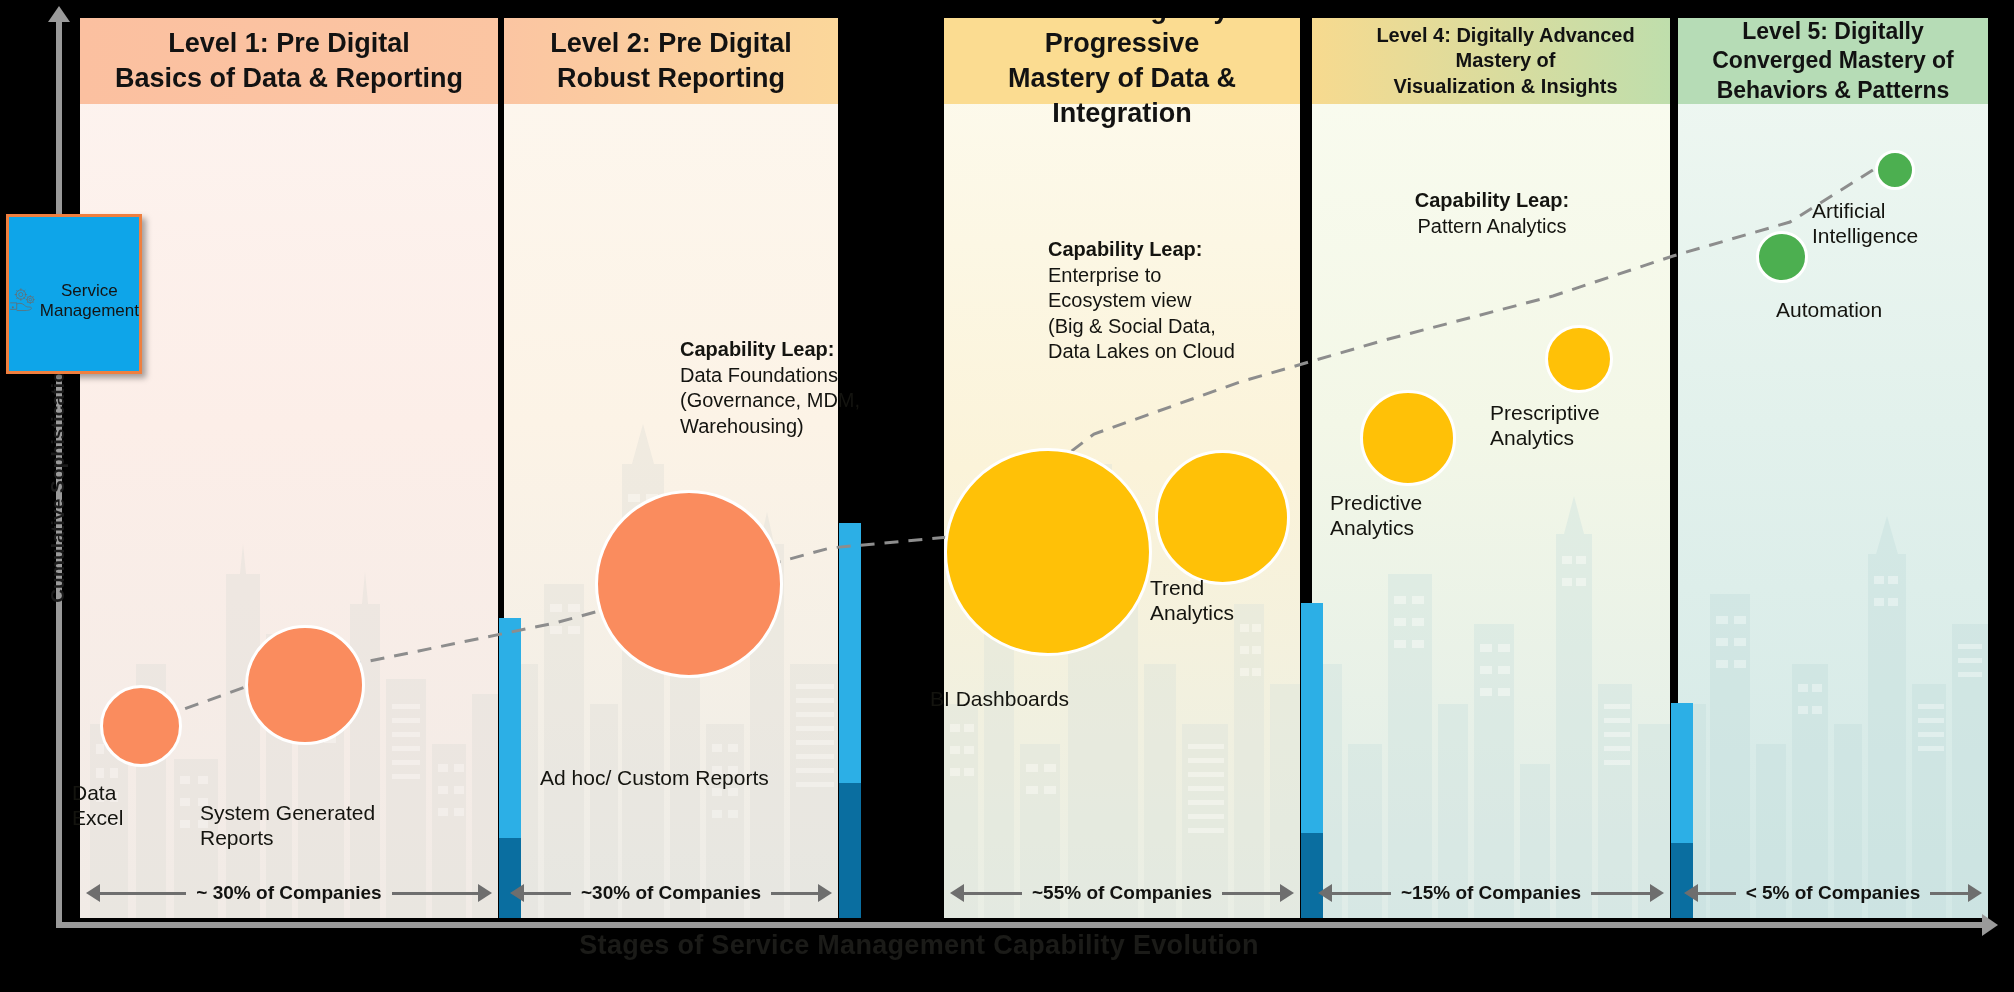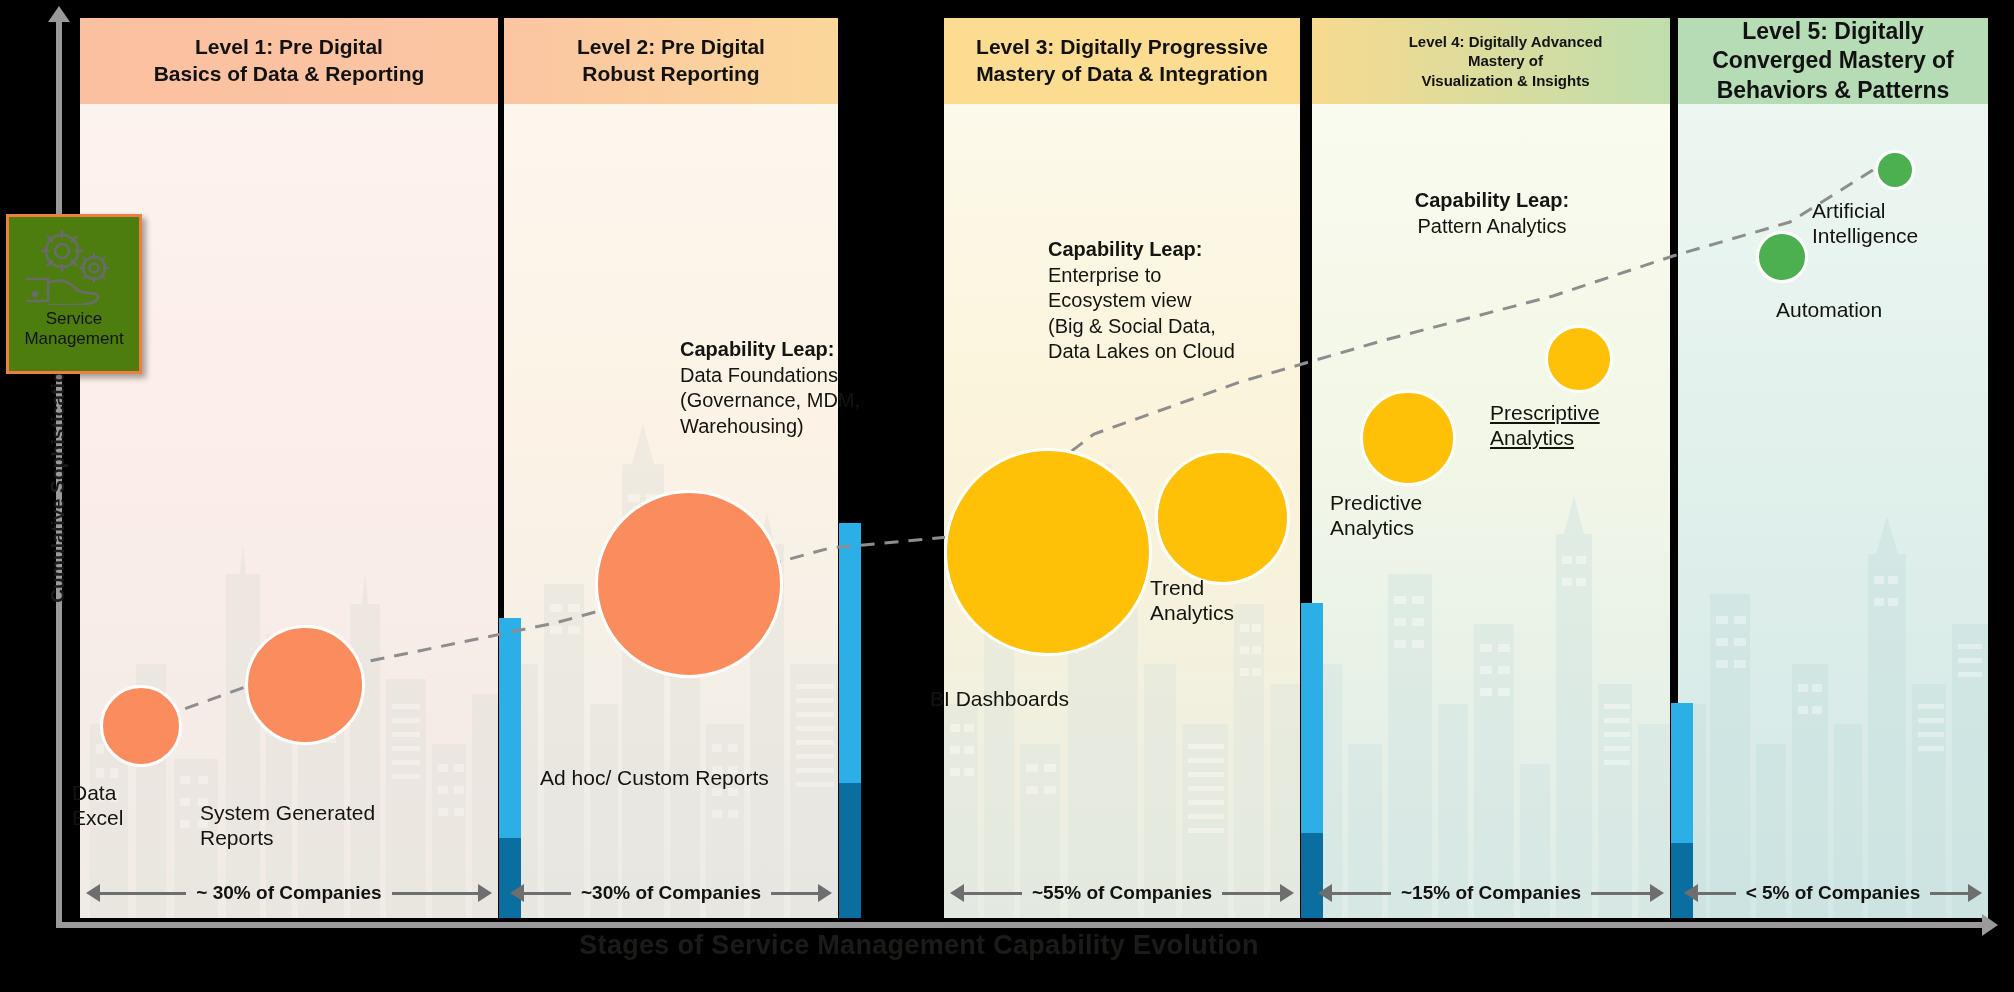--- a/index.html
+++ b/index.html
@@ -78,21 +78,21 @@
   }
   .panel .hdr {
     position: absolute;
     left: 0; top: 0;
     width: 100%; height: 86px;
     display: flex;
     align-items: center;
     justify-content: center;
     text-align: center;
     color: #121212;
-    font-size: 21px;
+    font-size: 27px;
     font-weight: 800;
     line-height: 1.28;
     padding: 0 6px;
     z-index: 6;
   }
   .panel .body {
     position: absolute;
     left: 0; top: 86px;
     width: 100%;
     height: 814px;
@@ -165,26 +165,25 @@
   .divider .tower-lt { position: absolute; left: 1px; width: 22px;
                        background: #2cafe6; }
   .divider .tower-dk { position: absolute; left: 1px; width: 22px;
                        background: #0a6ea0; }
 
   
   .sm-badge {
     position: absolute;
     left: 6px; top: 214px;
     width: 136px; height: 160px;
-    background: #4d7c0f;
+    background: #0ea5e9;
     border: 3px solid #ef7f3f;
     box-shadow: 4px 4px 6px rgba(0,0,0,.35);
     z-index: 20;
     display: flex;
-    flex-direction: column;
     align-items: center;
     justify-content: flex-start;
     padding-top: 10px;
   }
   .sm-badge .cap {
     margin-top: 4px;
     text-align: center;
     color: #141414;
     font-size: 17px;
     line-height: 1.2;
@@ -368,21 +367,21 @@
         <div class="ah-l"></div>
         <div class="bar"></div>
         <div class="txt">~55% of Companies</div>
         <div class="bar"></div>
         <div class="ah-r"></div>
       </div>
     </div>
   </div>
 
   <div class="panel" style="left:1312px;width:358px;background:linear-gradient(180deg,#fafcf0 0%,#f3f7e7 45%,#dfece8 100%);">
-    <div class="hdr" style="background:linear-gradient(90deg,#f7da8f 0%,#bfdeac 100%);white-space:pre-line;font-size:15px;padding-left:35px;">Level 4: Digitally Advanced
+    <div class="hdr" style="background:linear-gradient(90deg,#f7da8f 0%,#bfdeac 100%);white-space:pre-line;font-size:20px;padding-left:35px;">Level 4: Digitally Advanced
 Mastery of
 Visualization &amp; Insights</div>
     <div class="body">
       <svg class="skyline" viewBox="0 0 358 814" preserveAspectRatio="none">
         <g fill="#c8dfdd" opacity="0.75">
           <rect x="0" y="560" width="30" height="254"></rect>
           <rect x="36" y="640" width="34" height="174"></rect>
           <rect x="76" y="470" width="44" height="344"></rect>
           <rect x="126" y="600" width="30" height="214"></rect>
           <rect x="162" y="520" width="40" height="294"></rect>
@@ -520,21 +519,21 @@
 
   <div class="bubble" style="left:1155px;top:450px;width:135px;height:135px;background:#ffc107;"></div>
   <div class="bubble-label" style="left:1150px;top:575px;width:148px;">Trend
 Analytics</div>
 
   <div class="bubble" style="left:1360px;top:390px;width:96px;height:96px;background:#ffc107;"></div>
   <div class="bubble-label" style="left:1330px;top:490px;width:160px;">Predictive
 Analytics</div>
 
   <div class="bubble" style="left:1545px;top:325px;width:68px;height:68px;background:#ffc107;"></div>
-  <div class="bubble-label" style="left:1490px;top:400px;width:200px;text-decoration:underline;">Prescriptive
+  <div class="bubble-label" style="left:1490px;top:400px;width:200px;">Prescriptive
 Analytics</div>
 
   <div class="bubble" style="left:1756px;top:231px;width:52px;height:52px;background:#4caf50;"></div>
   <div class="bubble-label" style="left:1776px;top:297px;width:168px;">Automation</div>
 
   <div class="bubble" style="left:1875px;top:150px;width:40px;height:40px;background:#4caf50;"></div>
   <div class="bubble-label" style="left:1812px;top:198px;width:200px;">Artificial
 Intelligence</div>
 
   <div class="leap" style="left:680px;top:337px;width:240px;">

